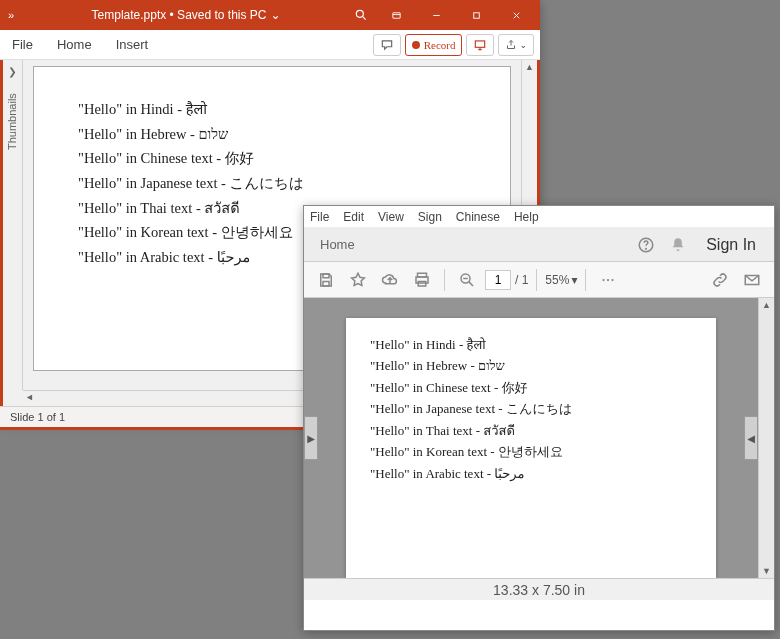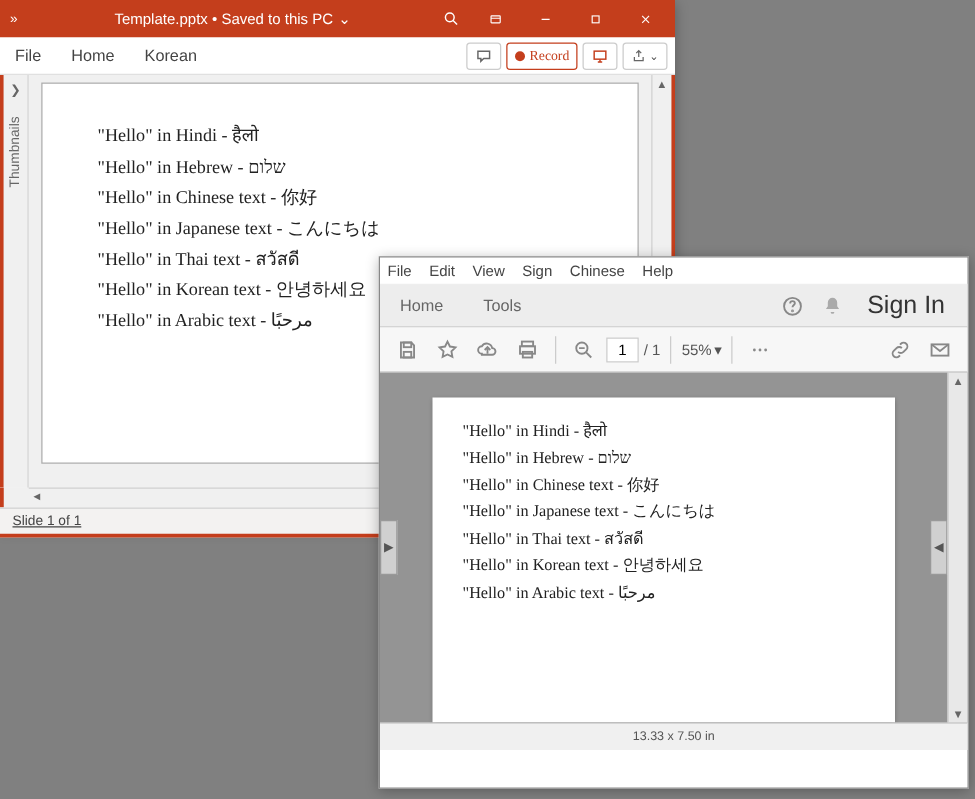--- a/index.html
+++ b/index.html
@@ -40,60 +40,60 @@
   .thumb-panel .expand { font-size:10px; color:#666; cursor:pointer; }
   .thumb-label { position:absolute; top:90px; left:3px; transform: rotate(-90deg); transform-origin: left top; font-size:11px; color:#666; white-space:nowrap; }
   .slide-area { flex:1; background:#f0f0f0; padding:6px 10px 0 10px; position:relative; overflow:hidden; }
   .slide { width:100%; height:305px; background:#fff; border:1px solid #aaa; padding:30px 44px; font-family: Georgia, "Times New Roman", serif; font-size:14.5px; color:#222; line-height:1.7; overflow:hidden; }
   .scroll-v { width:16px; background:#f0f0f0; border-left:1px solid #d0d0d0; position:relative; }
   .scroll-v::before { content:"▲"; position:absolute; top:2px; left:3px; font-size:9px; color:#666; }
   .scroll-h-row { height:16px; display:flex; border-left:3px solid #c43e1c; border-right:3px solid #c43e1c; background:#f0f0f0; }
   .scroll-h-row .hbar { flex:1; border-top:1px solid #d0d0d0; position:relative; margin-left:20px; }
   .scroll-h-row .hbar::before { content:"◄"; position:absolute; left:2px; top:1px; font-size:9px; color:#666; }
 
-  .ppt-status { height:24px; background:#f3f2f1; border-top:1px solid #d0d0d0; border-bottom:3px solid #c43e1c; display:flex; align-items:center; font-size:11px; color:#444; padding:0 10px; gap:16px;text-decoration:underline; }
+  .ppt-status { height:24px; background:#f3f2f1; border-top:1px solid #d0d0d0; border-bottom:3px solid #c43e1c; display:flex; align-items:center; font-size:11px; color:#444; padding:0 10px; gap:16px; }
   .ppt-status .right { margin-left:auto; display:flex; gap:6px; align-items:center; }
   .status-icon { width:22px; height:18px; display:flex; align-items:center; justify-content:center; cursor:pointer; border:1px solid transparent; }
   .status-icon.active { border:1px solid #aaa; background:#fff; }
   .status-icon svg { width:14px; height:14px; }
   .notes-btn { display:flex; align-items:center; gap:3px; cursor:pointer; }
 
   .pdf-window { left:303px; top:205px; width:472px; height:426px; background:#fff; border:1px solid #888; }
   .pdf-titlebar { height:30px; background:#fff; display:flex; align-items:center; font-size:12px; color:#333; padding:0 4px 0 8px; border-bottom:1px solid #eee; }
   .pdf-titlebar .pdf-icon { width:14px; height:14px; margin-right:6px; }
   .pdf-titlebar .tb-space { flex:1; }
   .pdf-menubar { height:22px; display:flex; align-items:center; font-size:12px; color:#444; padding:0 6px; gap:14px; border-bottom:1px solid #eee; }
   .pdf-menubar span { cursor:pointer; }
   .pdf-tabs { height:34px; background:#ededed; display:flex; align-items:stretch; font-size:13px; border-bottom:1px solid #ccc; }
   .pdf-tabs .ptab { padding:0 16px; display:flex; align-items:center; cursor:pointer; color:#666; }
   .pdf-tabs .doc-tab { background:#d6d6d6; color:#333; padding:0 10px 0 16px; display:flex; align-items:center; gap:14px; }
   .pdf-tabs .doc-tab .x { font-size:13px; cursor:pointer; color:#666; }
   .pdf-tabs .right { margin-left:auto; display:flex; align-items:center; gap:8px; padding:0 10px; }
-  .pdf-tabs .signin { font-size:20px; font-weight:500; color:#333; cursor:pointer; padding:0 8px; }
+  .pdf-tabs .signin { font-size:16px; font-weight:500; color:#333; cursor:pointer; padding:0 8px; }
   .pdf-tabs .iconbtn { width:24px; height:24px; display:flex; align-items:center; justify-content:center; cursor:pointer; color:#888; }
 
   .pdf-toolbar { height:36px; background:#f7f7f7; border-bottom:1px solid #ccc; display:flex; align-items:center; padding:0 8px; gap:4px; font-size:12px; color:#555; }
   .pdf-toolbar .tb-icon { width:28px; height:28px; display:flex; align-items:center; justify-content:center; cursor:pointer; }
   .pdf-toolbar .tb-icon svg { width:18px; height:18px; }
   .tb-sep { width:1px; height:22px; background:#ccc; margin:0 4px; }
   .page-box { border:1px solid #ccc; width:26px; height:20px; text-align:center; font-size:12px; background:#fff; }
   .zoom-box { display:flex; align-items:center; gap:2px; font-size:12px; }
   .pdf-toolbar .spacer { flex:1; }
 
   .pdf-body { height:280px; background:#949494; display:flex; position:relative; }
   .pdf-body .side-handle { width:14px; height:44px; background:#d0d0d0; border:1px solid #999; display:flex; align-items:center; justify-content:center; font-size:10px; color:#555; cursor:pointer; position:absolute; top:50%; transform:translateY(-50%); }
   .pdf-body .side-handle.left { left:0; }
   .pdf-body .side-handle.right { right:16px; }
   .pdf-page-wrap { flex:1; display:flex; justify-content:center; padding:20px 28px 0; overflow:hidden; }
   .pdf-page { background:#fff; width:370px; box-shadow:0 1px 4px rgba(0,0,0,.3); padding:16px 24px 8px; font-family: Georgia,"Times New Roman",serif; font-size:13px; color:#222; line-height:1.65; }
   .pdf-vscroll { width:16px; background:#e8e8e8; border-left:1px solid #ccc; position:relative; }
   .pdf-vscroll::before { content:"▲"; position:absolute; top:2px; left:3px; font-size:9px; color:#666; }
   .pdf-vscroll::after { content:"▼"; position:absolute; bottom:2px; left:3px; font-size:9px; color:#666; }
 
-  .pdf-status { height:22px; background:#f0f0f0; border-top:1px solid #ccc; display:flex; align-items:center; font-size:10px; color:#555; padding:0 10px; }
+  .pdf-status { height:22px; background:#f0f0f0; border-top:1px solid #ccc; display:flex; align-items:center; font-size:14px; color:#555; padding:0 10px; }
 </style>
 </head>
 <body>
 
 <div class="window ppt-window">
   <div class="ppt-titlebar">
     <span class="chev">»</span>
     <div class="titlebar-spacer">
       <span class="titlebar-title">
         <span>Template.pptx • Saved to this PC</span>
@@ -126,21 +126,21 @@
       <svg viewBox="0 0 24 24" stroke="#fff" stroke-width="2">
           <line x1="6" y1="6" x2="18" y2="18"></line>
           <line x1="18" y1="6" x2="6" y2="18"></line>
         </svg>
     </div>
   </div>
 
   <div class="ppt-ribbon">
     <div class="tab">File</div>
     <div class="tab">Home</div>
-    <div class="tab">Korean</div>
+    <div class="tab">Insert</div>
     <div class="ribbon-right">
       <div class="rib-btn">
         <svg viewBox="0 0 24 24" width="14" height="14" fill="none" stroke="#666" stroke-width="2">
             <path d="M4 5h16v10H12l-4 4v-4H4z"></path>
           </svg>
       </div>
       <div class="rib-btn record">
         <span class="dot"></span>
         <span>Record</span>
       </div>
@@ -222,21 +222,20 @@
     <span>File</span>
     <span>Edit</span>
     <span>View</span>
     <span>Sign</span>
     <span>Chinese</span>
     <span>Help</span>
   </div>
 
   <div class="pdf-tabs">
     <div class="ptab">Home</div>
-    <div class="ptab">Tools</div>
     <div class="right">
       <div class="iconbtn">
           <svg viewBox="0 0 24 24" width="18" height="18" fill="none" stroke="#888" stroke-width="2">
             <circle cx="12" cy="12" r="9"></circle>
             <path d="M9.5 9a2.5 2.5 0 115 0c0 1.5-2.5 2-2.5 4"></path>
             <circle cx="12" cy="17" r=".5" fill="#888"></circle>
           </svg>
         </div>
       <div class="iconbtn">
           <svg viewBox="0 0 24 24" width="18" height="18" fill="#aaa">

